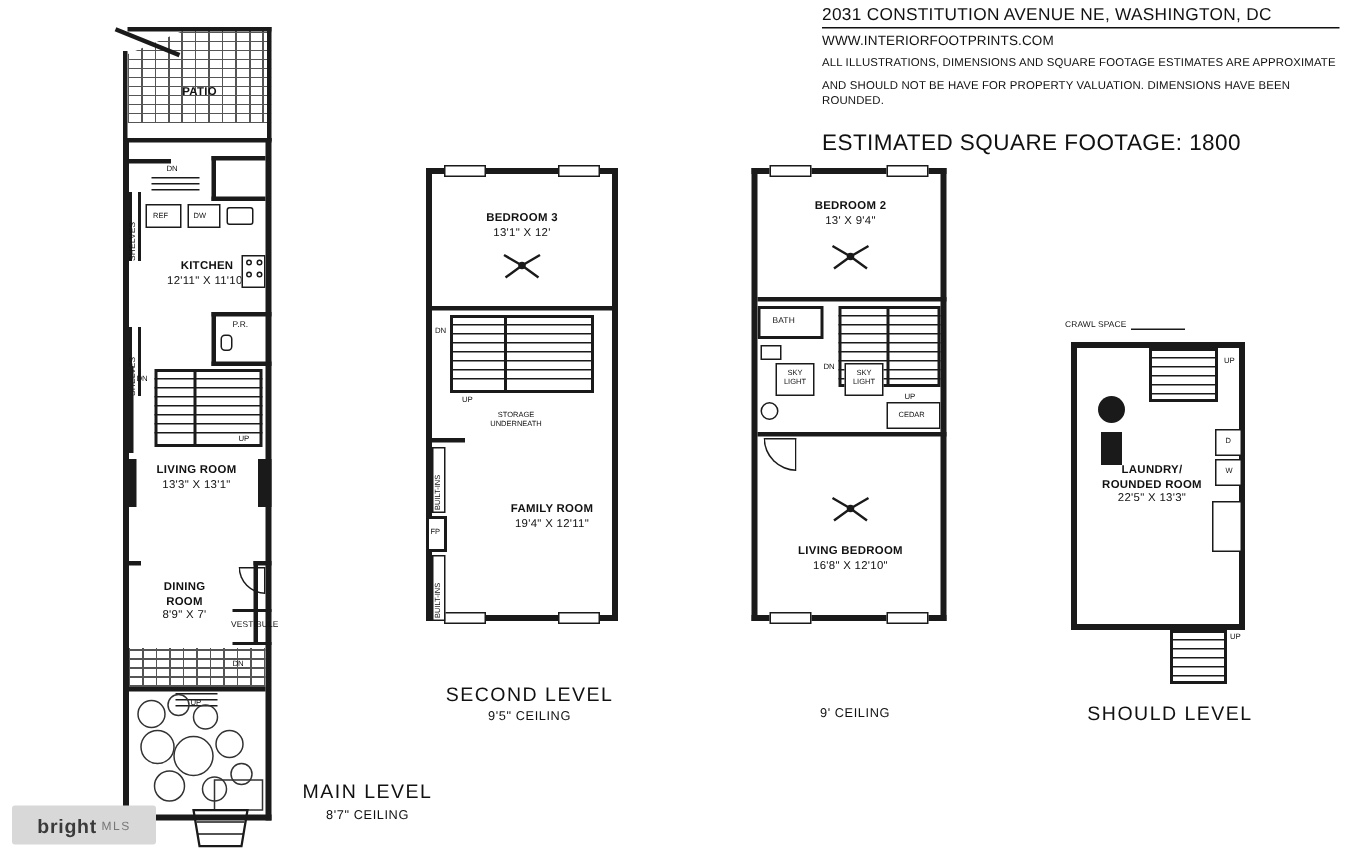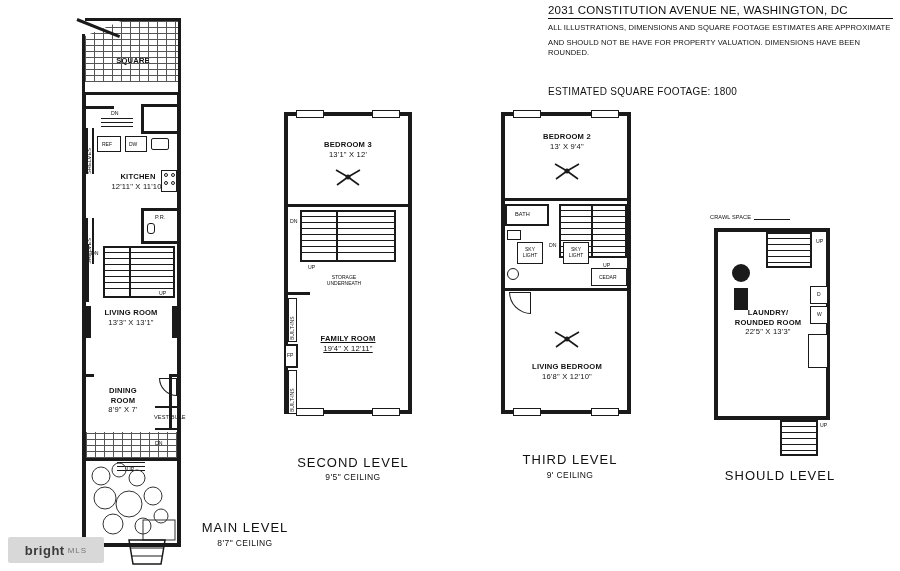--- a/index.html
+++ b/index.html
@@ -19,21 +19,21 @@
     position: absolute;
     left: 548px; top: 4px; width: 345px;
   }
   .header .addr {
     font-size: 11.5px; letter-spacing: .2px; font-weight: 500;
     border-bottom: 1px solid #111; padding-bottom: 2px; margin-bottom: 2px;
     white-space: nowrap;
   }
   .header .line { font-size: 9px; letter-spacing: .1px; line-height: 12px; }
   .header .fine { font-size: 7.6px; letter-spacing: .1px; line-height: 10.5px; margin-top: 4px;}
-  .header .sqft { font-size: 10px; letter-spacing:.3px; margin-top: 27px; }
+  .header .sqft { font-size: 15px; letter-spacing:.3px; margin-top: 14px; }
 
   
   .plan { position:absolute; }
   .wall {
     position:absolute; background:#1a1a1a;
   }
   .room {
     position:absolute; text-align:center; font-size:7.6px; line-height:9.5px;
     letter-spacing:.2px; color:#111;
   }
@@ -69,34 +69,35 @@
   .watermark .b { font-weight:700; color:#3a3a3a; }
   .watermark .m { font-size:8px; color:#777; margin-left:3px; letter-spacing:1px;}
 </style>
 </head>
 <body>
 
 <div class="stage">
 
   <div class="header">
     <div class="addr">2031 CONSTITUTION AVENUE NE, WASHINGTON, DC</div>
+    <div class="line">WWW.INTERIORFOOTPRINTS.COM</div>
     <div class="fine">ALL ILLUSTRATIONS, DIMENSIONS AND SQUARE FOOTAGE ESTIMATES ARE APPROXIMATE</div>
     <div class="fine">AND  SHOULD NOT BE HAVE FOR PROPERTY VALUATION. DIMENSIONS HAVE BEEN ROUNDED.</div>
     <div class="sqft">ESTIMATED SQUARE FOOTAGE: 1800</div>
   </div>
 
   <div class="plan" id="main-level" style="left:55px; top:18px; width:140px; height:520px;">
 
     <div class="brick" style="left:30px; top:2px; width:96px; height:62px; clip-path: polygon(40% 0, 100% 0, 100% 100%, 0 100%, 0 26%);"></div>
     <div class="wall" style="left:30px; top:0px; width:96px; height:3px;"></div>
     <div class="wall" style="left:27px; top:16px; width:3px; height:60px;"></div>
     <div class="wall" style="left:123px; top:0px; width:3px; height:76px;"></div>
     <div class="wall" style="left:22px; top:0px; width:46px; height:3px; transform:rotate(22deg); transform-origin:left center;"></div>
     <div class="room" style="left:40px; top:38px; width:76px;">
-      <b>SQUARE</b>
+      <b>PATIO</b>
     </div>
     <div class="wall" style="left:27px; top:74px; width:99px; height:3px;"></div>
 
     <div class="wall" style="left:27px; top:74px; width:4px; height:455px;"></div>
     <div class="wall" style="left:122px; top:74px; width:4px; height:455px;"></div>
     <div class="wall" style="left:27px; top:525px; width:99px; height:4px;"></div>
 
     <div class="wall" style="left:31px; top:88px; width:28px; height:3px;"></div>
     <div class="wall" style="left:86px; top:86px; width:36px; height:3px;"></div>
     <div class="wall" style="left:86px; top:86px; width:3px; height:30px;"></div>
@@ -231,21 +232,21 @@
     <div class="wall" style="left:22px; top:140px; width:96px; height:1px;"></div>
     <div class="wall" style="left:58px; top:98px; width:2px; height:52px;"></div>
     <div class="arrow-lbl" style="left:12px; top:106px;">DN</div>
     <div class="arrow-lbl" style="left:30px; top:152px;">UP</div>
     <div class="mini" style="position:absolute; left:36px; top:162px; width:60px; text-align:center;">
       <span>STORAGE</span><br>
       <span>UNDERNEATH</span>
     </div>
 
     <div class="wall" style="left:10px; top:180px; width:22px; height:3px;"></div>
-    <div class="room" style="left:20px; top:222px; width:100px;text-decoration:underline;">
+    <div class="room" style="left:40px; top:222px; width:100px;">
       <b>FAMILY ROOM</b>
       <span>19'4" X 12'11"</span>
     </div>
 
     <div class="wall" style="left:10px; top:186px; width:9px; height:44px; background:#fff; border:1.5px solid #1a1a1a;"></div>
     <div class="mini vert" style="position:absolute; left:11px; top:190px; height:38px;">BUILT-INS</div>
     <div class="wall" style="left:6px; top:232px; width:14px; height:24px; background:#fff; border:2px solid #1a1a1a;"></div>
     <div class="mini" style="position:absolute; left:9px; top:240px;">FP</div>
     <div class="wall" style="left:10px; top:258px; width:9px; height:44px; background:#fff; border:1.5px solid #1a1a1a;"></div>
     <div class="mini vert" style="position:absolute; left:11px; top:262px; height:38px;">BUILT-INS</div>
@@ -315,21 +316,20 @@
     <svg class="fan" width="28" height="22" style="left:58px; top:216px;">
       <circle cx="14" cy="11" r="2.5" fill="#1a1a1a"></circle>
       <path d="M14 11 L2 4 M14 11 L26 4 M14 11 L3 19 M14 11 L25 19" stroke="#1a1a1a" stroke-width="1.6"></path>
     </svg>
     <div class="room" style="left:16px; top:250px; width:112px;">
       <b>LIVING BEDROOM</b>
       <span>16'8" X 12'10"</span>
     </div>
   </div>
 
-  <div class="level-title" style="left:470px; top:452px; width:200px;">THIRD LEVEL</div>
   <div class="level-sub" style="left:470px; top:470px; width:200px;">9' CEILING</div>
 
   <div class="plan" id="lower-level" style="left:700px; top:222px; width:150px; height:220px;">
 
     <div class="wall" style="left:14px; top:6px; width:116px; height:4px;"></div>
     <div class="wall" style="left:14px; top:6px; width:4px; height:192px;"></div>
     <div class="wall" style="left:126px; top:6px; width:4px; height:192px;"></div>
     <div class="wall" style="left:14px; top:194px; width:116px; height:4px;"></div>
 
     <div class="tiny" style="position:absolute; left:10px; top:-8px;">CRAWL SPACE</div>

